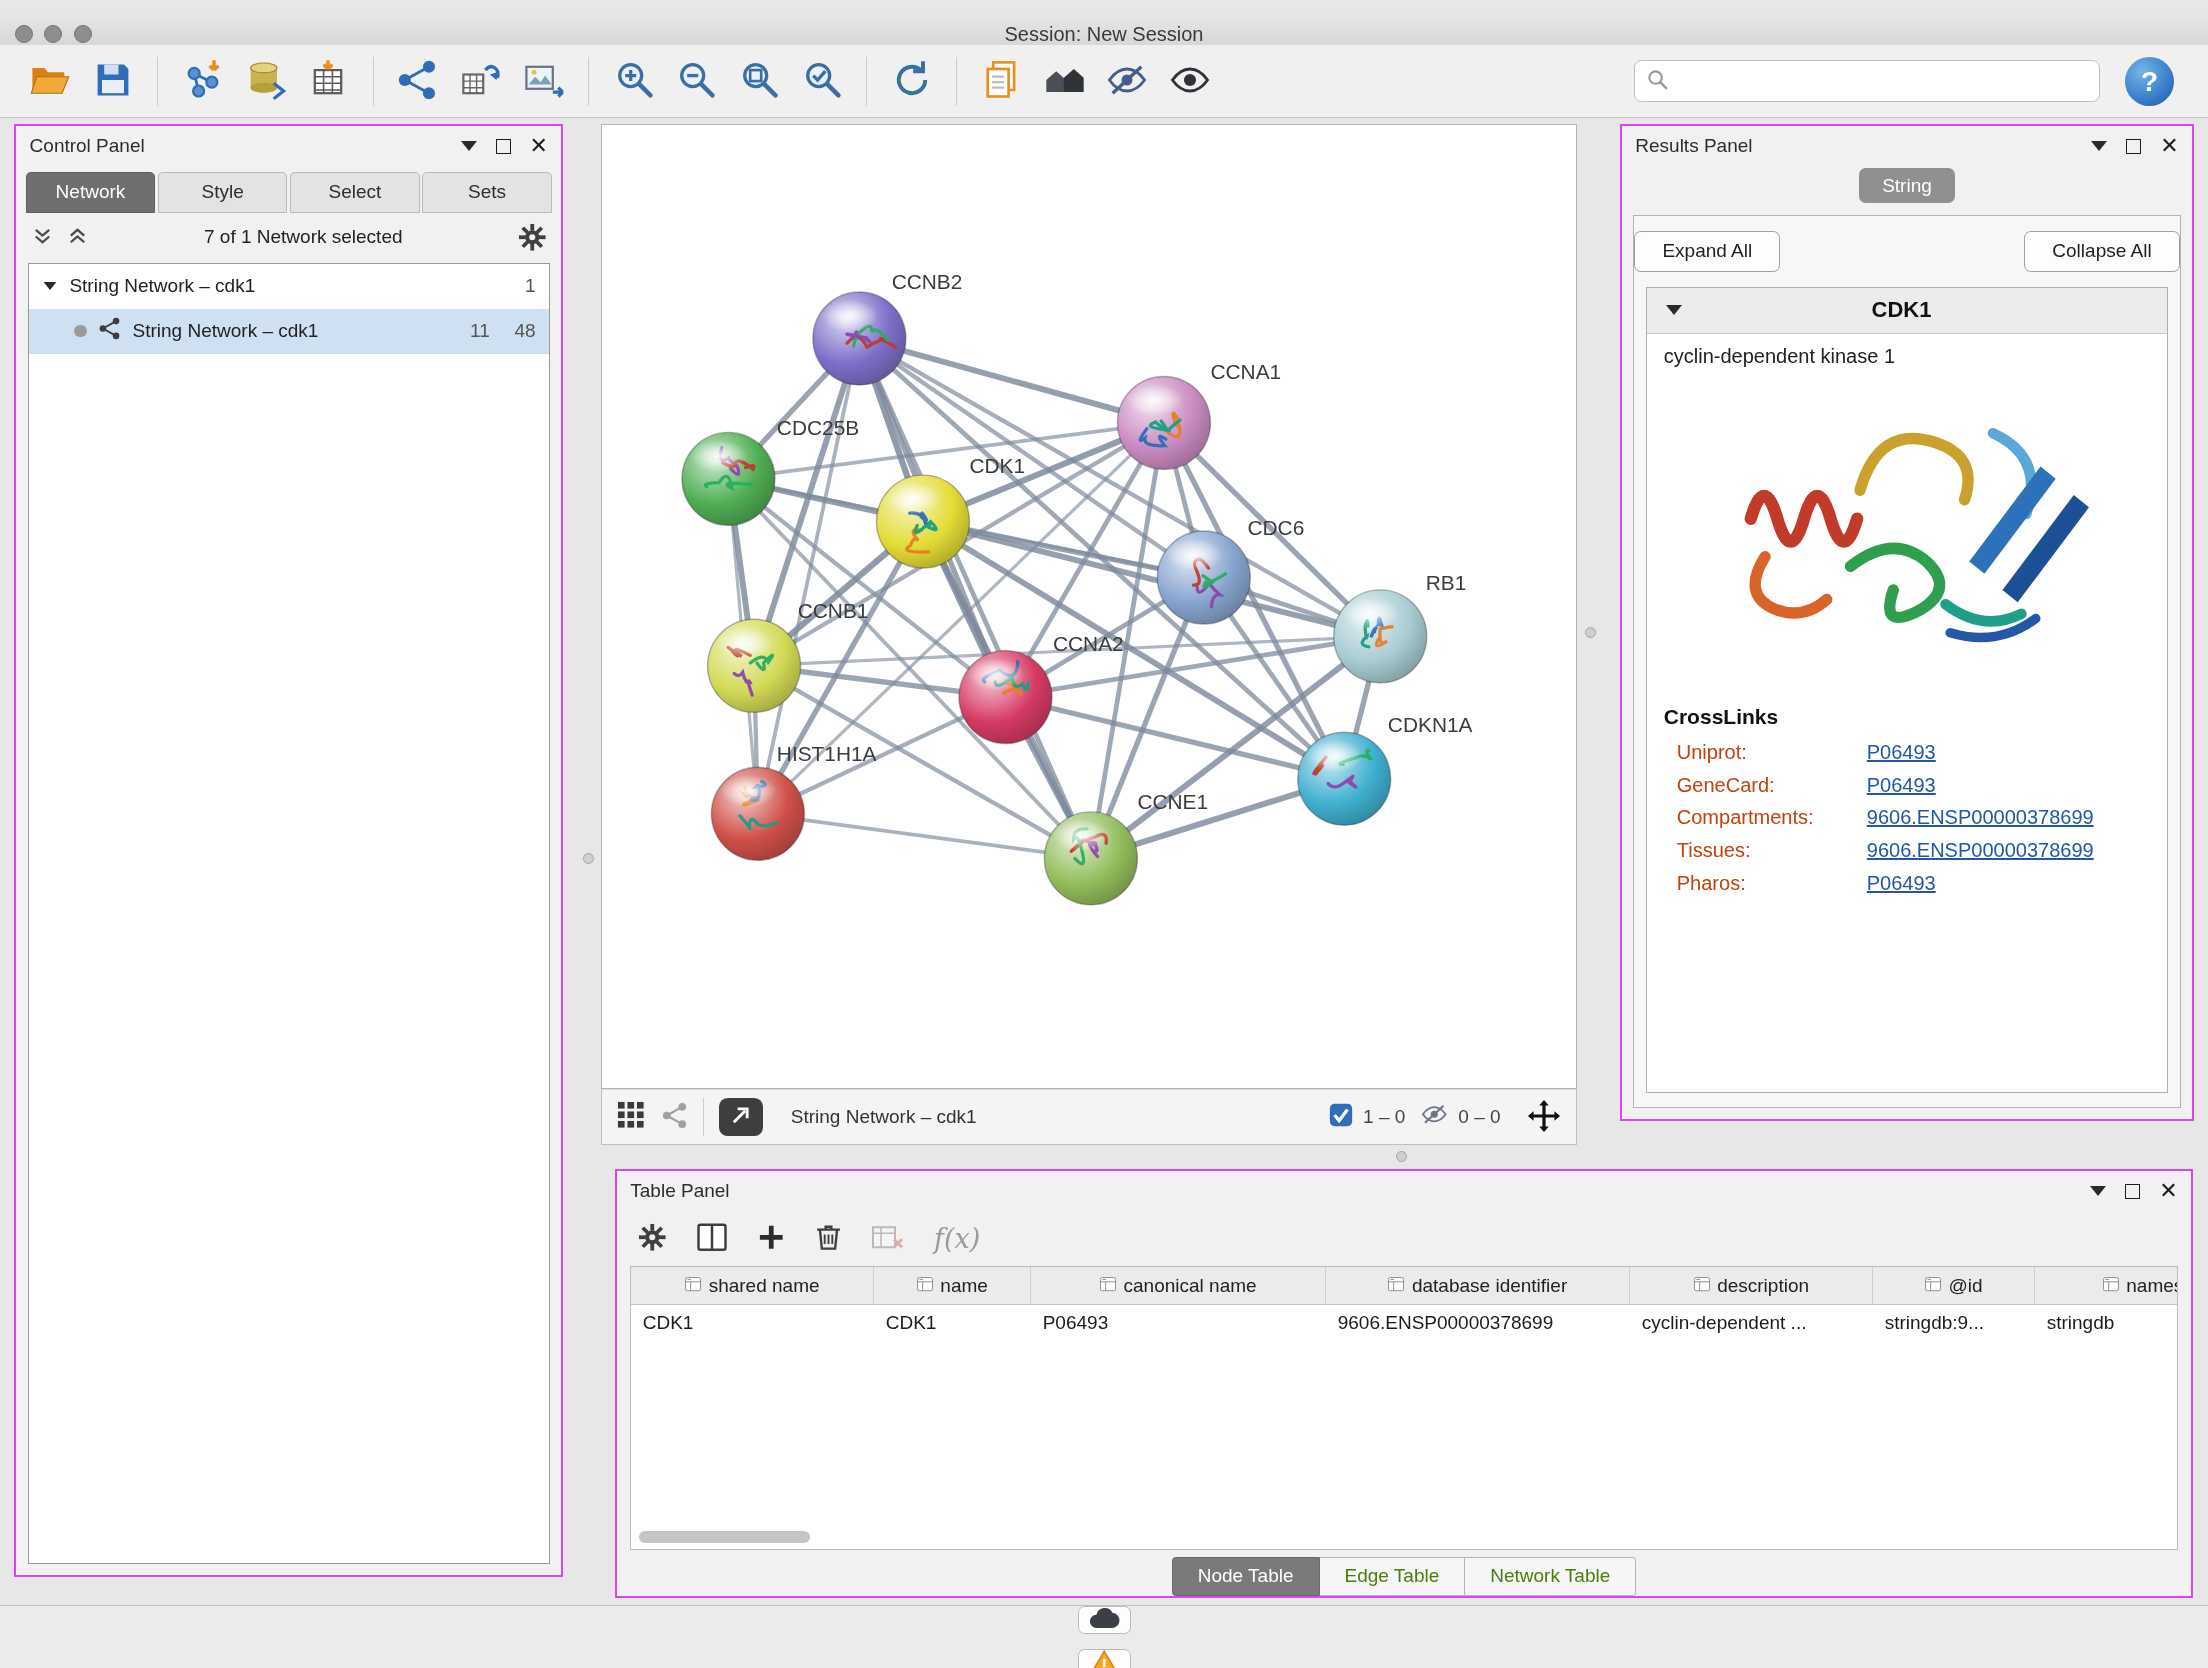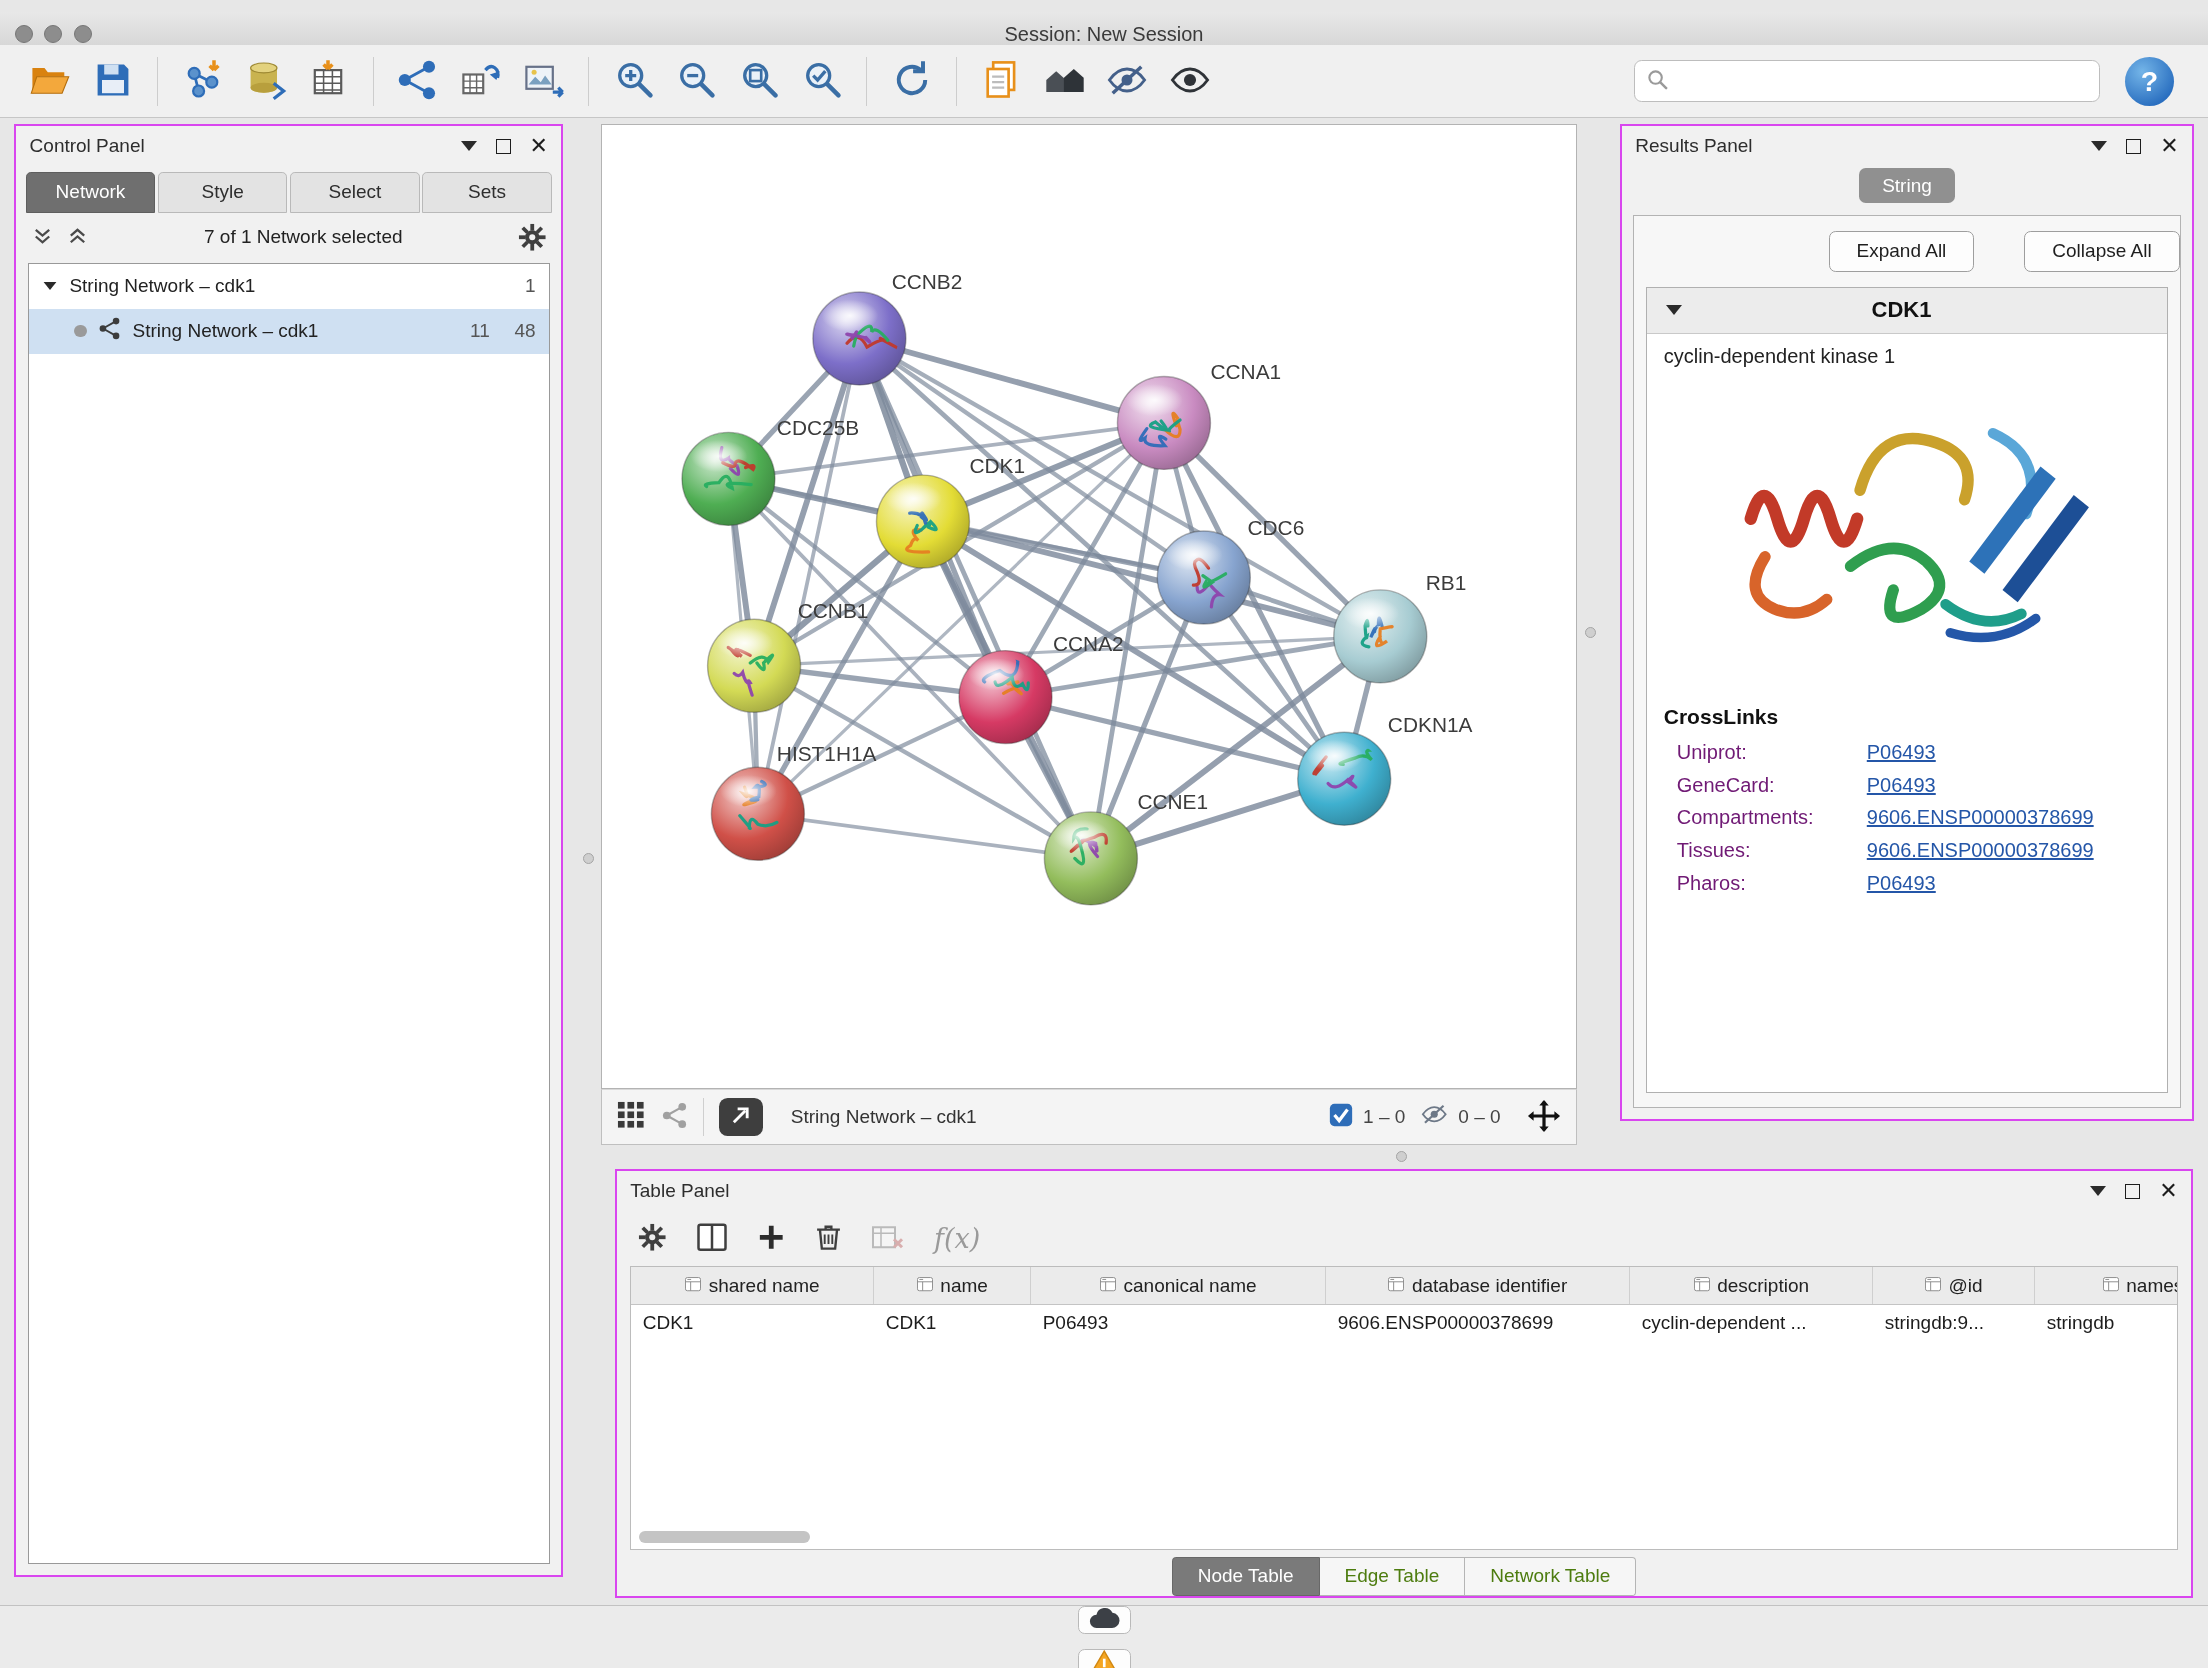--- a/index.html
+++ b/index.html
@@ -53,30 +53,30 @@
 .darkbtn{width:44px;height:38px;border-radius:8.6px;background:#3e3e3e;display:flex;align-items:center;justify-content:center;flex:0 0 auto;}
 .vline{width:1px;height:38px;background:#cfcfcf;flex:0 0 auto;}
 .strip-txt{font-size:19px;color:#333;}
 .strip-cnt{font-size:19px;color:#444;display:flex;align-items:center;gap:9.5px;}
 
 
 #results-panel{left:1620px;top:124px;width:574px;height:997px;}
 .badge-row{display:flex;justify-content:center;padding:1.9px 0 11.4px;}
 .badge{background:#909090;color:#fff;font-size:19px;padding:6.7px 23px;border-radius:6.7px;}
 .res-box{flex:1;margin:0 11.4px 11.4px;border:1px solid #b3b3b3;background:#f7f7f7;display:flex;flex-direction:column;overflow:hidden;}
-.res-btns{display:flex;justify-content:flex-end;gap:50px;padding:15px 0;}
+.res-btns{display:flex;justify-content:space-between;gap:25px;padding:15px 0;}
 .btn{background:#fdfdfd;border:1px solid #9e9e9e;border-radius:6.7px;font-size:19px;padding:8.6px 27px;color:#1e1e1e;}
 .prot{flex:1;margin:0 11.4px 13.3px;border:1px solid #b0b0b0;background:#fff;display:flex;flex-direction:column;overflow:hidden;}
 .prot-head{height:46px;background:#ececec;border-bottom:1px solid #c9c9c9;display:flex;align-items:center;padding:0 19px;flex:0 0 auto;}
 .prot-name{flex:1;text-align:center;font-size:22px;font-weight:bold;color:#111;margin-right:27px;}
 .prot-desc{font-size:20px;padding:11.4px 17px 1.9px;color:#222;}
 .prot-img{display:flex;justify-content:center;padding:5.7px 0 0;}
 .cl-title{font-size:21px;font-weight:bold;padding:15px 17px 7.6px;color:#111;}
 .cl-row{display:flex;font-size:20px;padding:4.8px 17px 4.8px 30px;align-items:center;}
-.cl-label{width:190px;color:#701a75;flex:0 0 auto;}
+.cl-label{width:190px;color:#c2410c;flex:0 0 auto;}
 .cl-link{color:#2456a8;text-decoration:underline;white-space:nowrap;}
 
 
 #table-panel{left:615px;top:1169px;width:1578px;height:429px;}
 .tp-toolbar{display:flex;align-items:center;height:55px;padding:0 21px;gap:30px;flex:0 0 auto;}
 .fx{font-family:"DejaVu Serif","Liberation Serif",serif;font-style:italic;font-size:27px;color:#9a9a9a;}
 .tbl{margin:0 13.3px;border:1px solid #bcbcbc;background:#fff;flex:1;overflow:hidden;position:relative;display:flex;flex-direction:column;}
 .tbl-header{display:flex;background:#ebebeb;border-bottom:1px solid #c4c4c4;flex:0 0 38px;overflow:hidden;}
 .th{display:flex;align-items:center;justify-content:center;gap:7.6px;font-size:19px;border-right:1px solid #cfcfcf;flex:0 0 auto;color:#222;white-space:nowrap;overflow:hidden;}
 .tr{display:flex;height:36px;overflow:hidden;}

